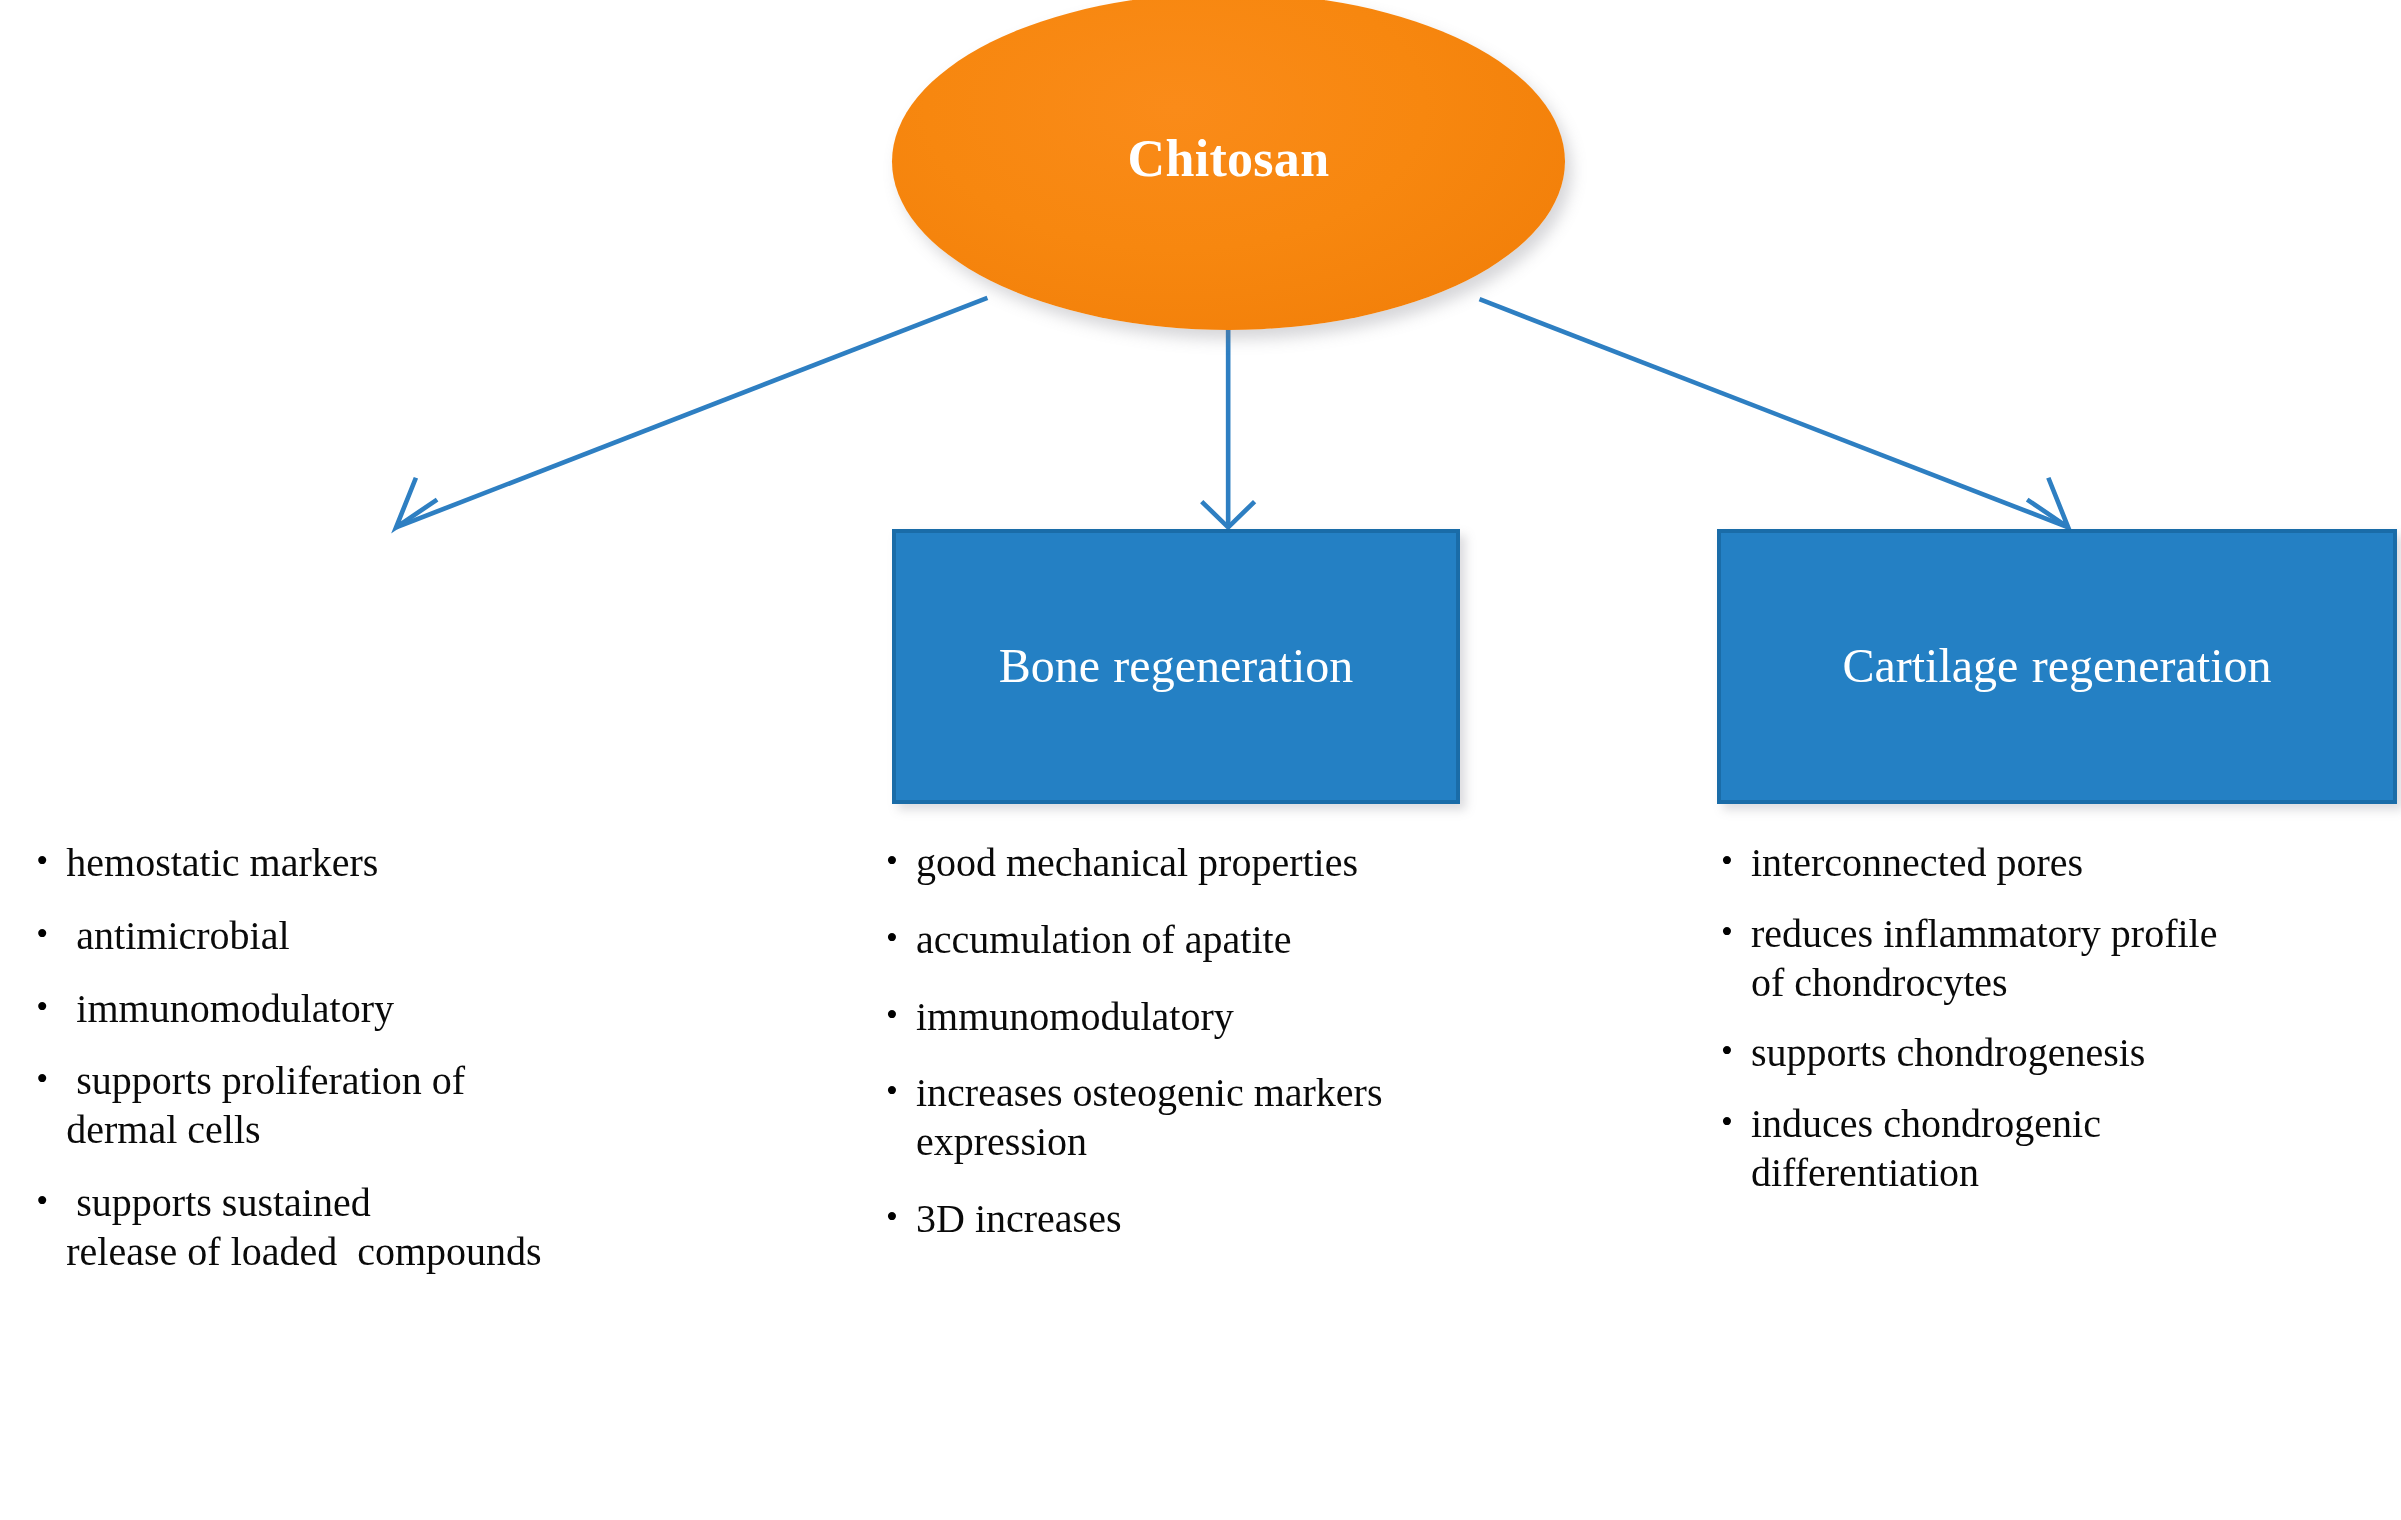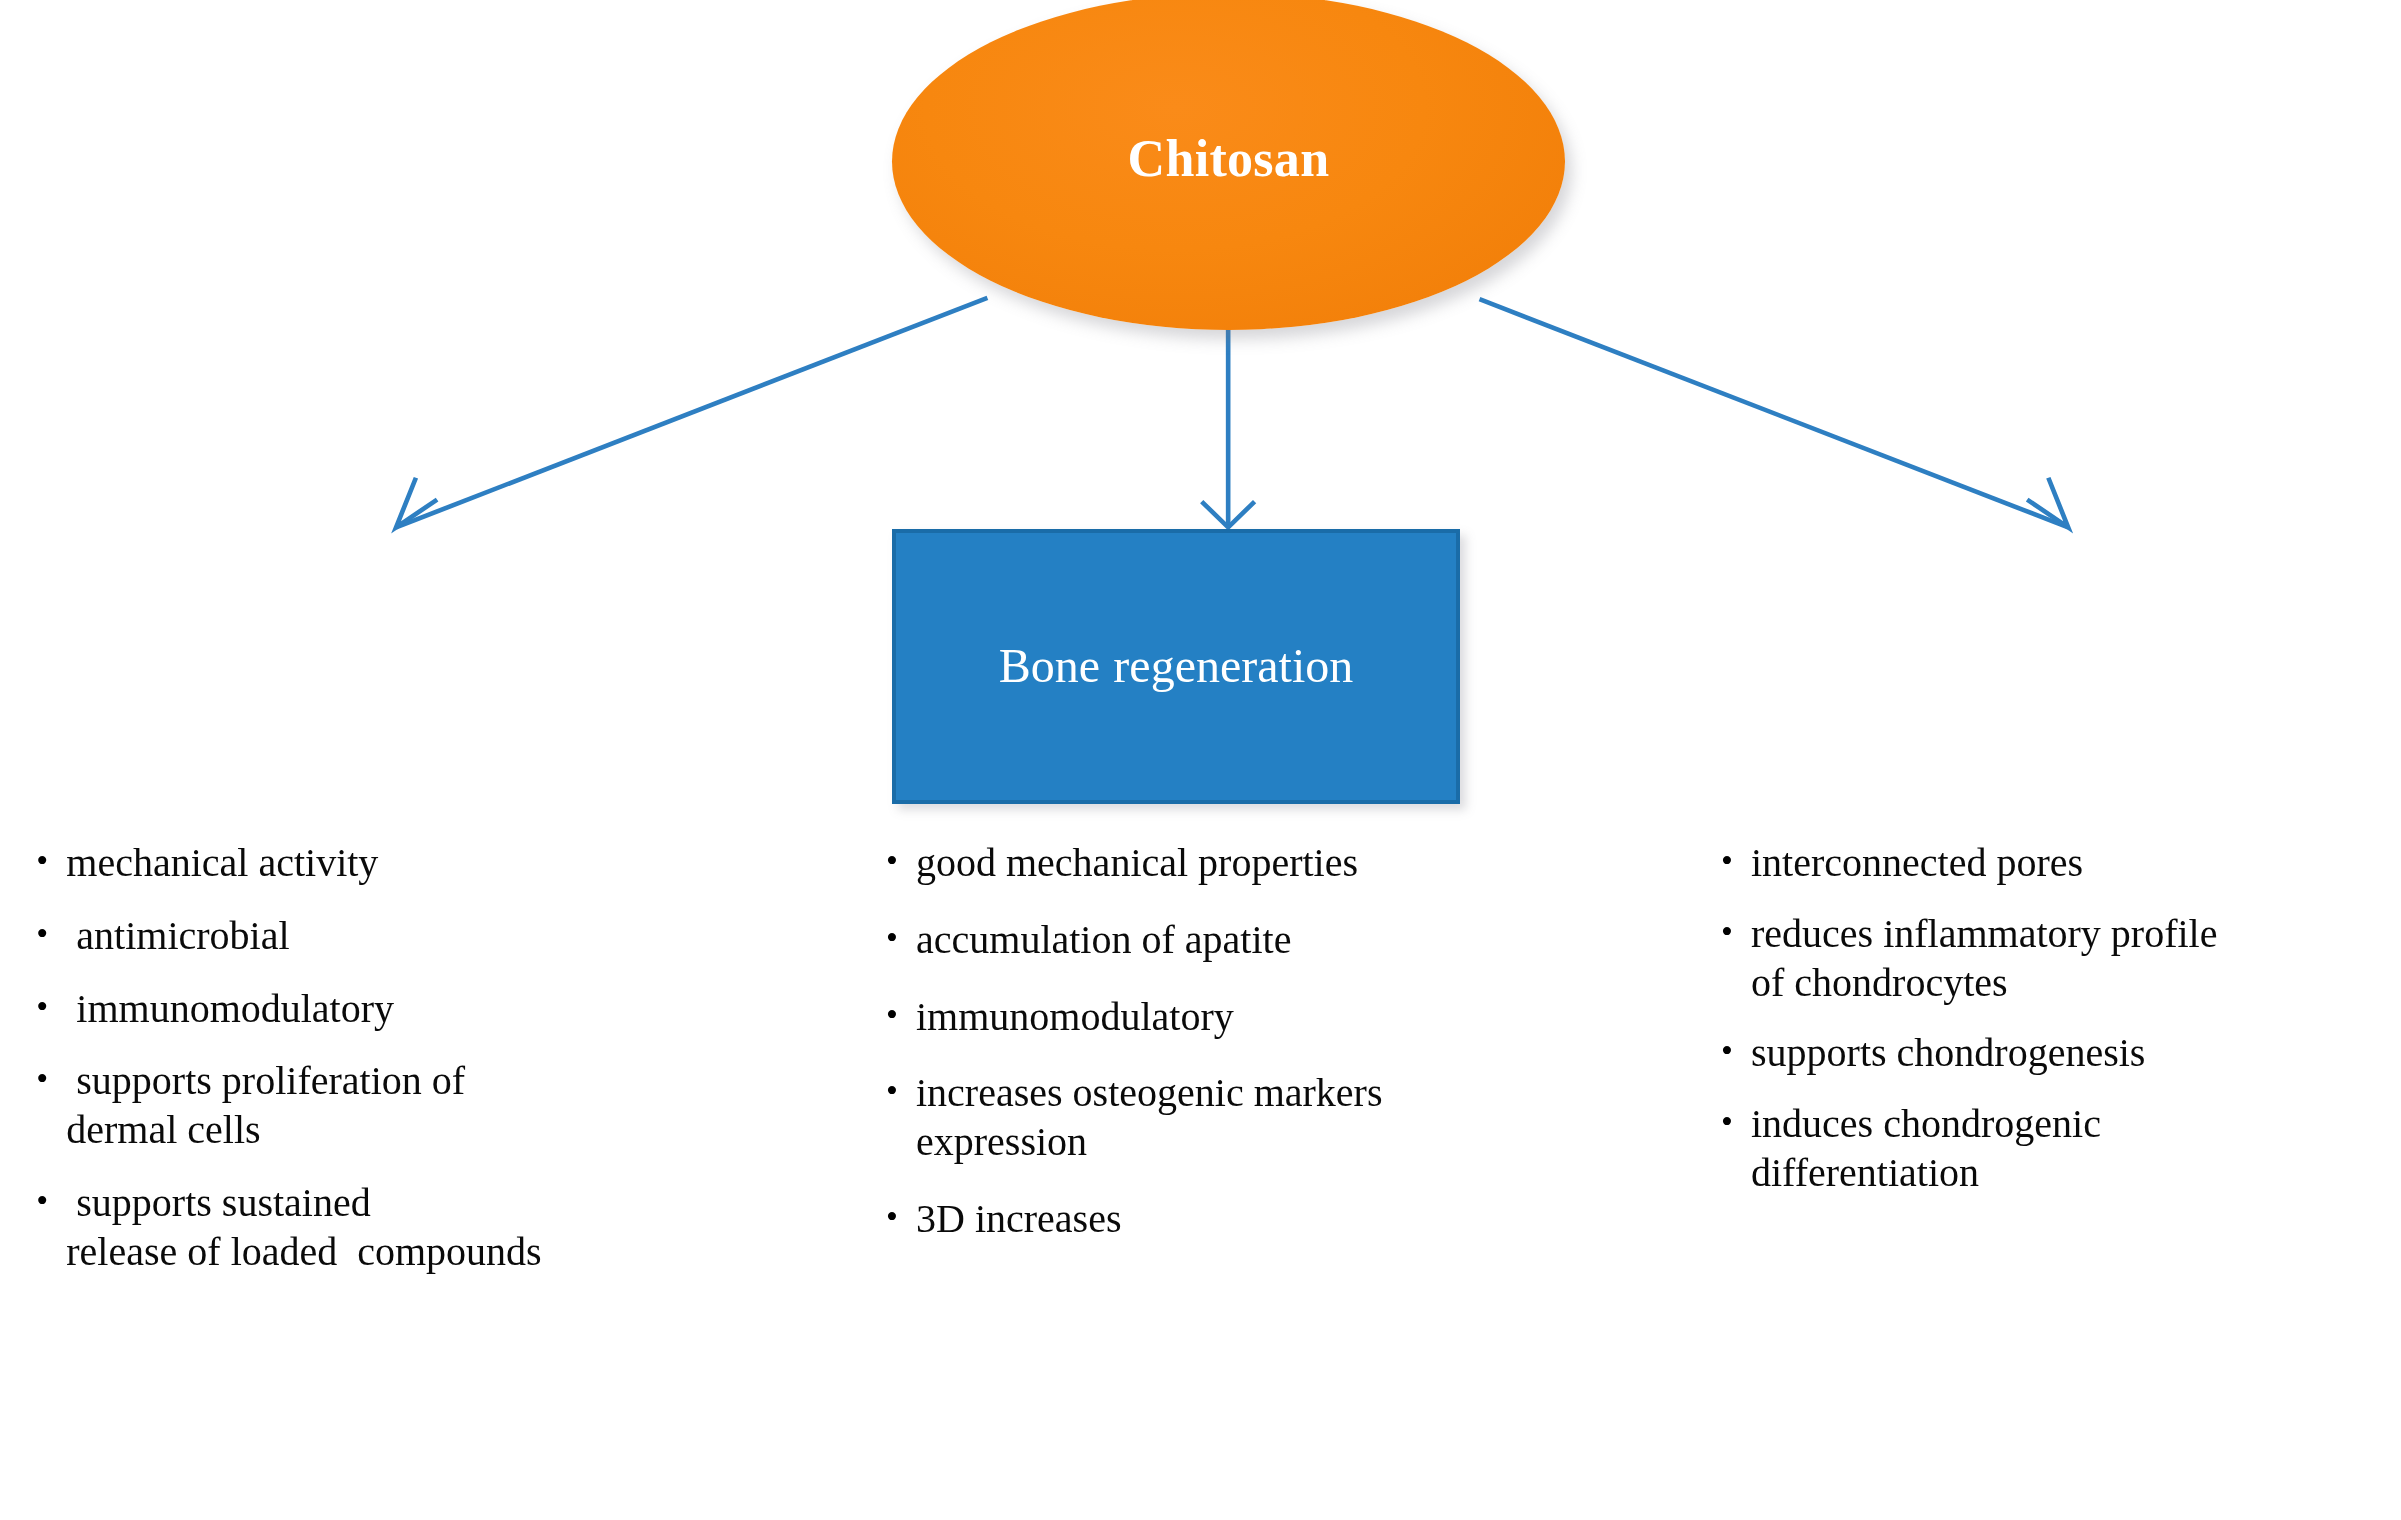--- a/index.html
+++ b/index.html
@@ -132,25 +132,29 @@
 
   <div class="root-node">
     <span class="root-label">Chitosan</span>
   </div>
 
 
   <div class="cat-box b2">
     <span class="cat-label">Bone regeneration</span>
   </div>
 
+  <div class="cat-box b3">
+    <span class="cat-label">Cartilage
+regeneration</span>
+  </div>
 
   <div class="bullet-col c1">
     <div class="bullet-item">
       <span class="bullet-dot">•</span>
-      <span class="bullet-text">mechanical activity</span>
+      <span class="bullet-text">hemostatic markers</span>
     </div>
     <div class="bullet-item">
       <span class="bullet-dot">•</span>
       <span class="bullet-text"> antimicrobial</span>
     </div>
     <div class="bullet-item">
       <span class="bullet-dot">•</span>
       <span class="bullet-text"> immunomodulatory</span>
     </div>
     <div class="bullet-item">

